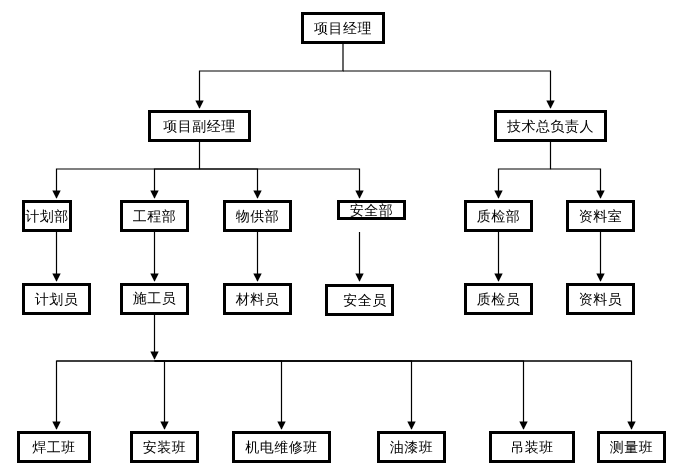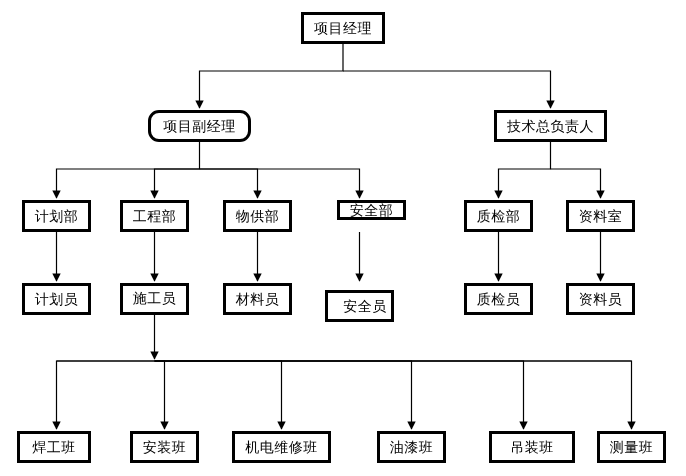--- a/index.html
+++ b/index.html
@@ -78,34 +78,34 @@
       <path d="M 154.5 361 L 523.5 361 L 523.5 429"></path>
       <path d="M 154.5 361 L 631.5 361 L 631.5 429"></path>
     </g>
     <g stroke="#000000" stroke-width="1.2" fill="none">
       <path d="M 56.5 361 L 631.5 361"></path>
     </g>
   </svg>
 
   <div class="node" style="left: 301px; top: 12px; width: 84px; height: 32px;">项目经理</div>
 
-  <div class="node" style="left: 148px; top: 110px; width: 103px; height: 32px; border-radius: 11px;">项目副经理</div>
+  <div class="node" style="left: 148px; top: 110px; width: 103px; height: 32px;">项目副经理</div>
   <div class="node" style="left: 494px; top: 110px; width: 113px; height: 32px;">技术总负责人</div>
 
-  <div class="node" style="left: 22px; top: 200px; width: 69px; height: 32px;">计划部</div>
+  <div class="node" style="left: 22px; top: 200px; width: 50px; height: 32px;">计划部</div>
   <div class="node" style="left: 120px; top: 200px; width: 69px; height: 32px;">工程部</div>
   <div class="node" style="left: 223px; top: 200px; width: 69px; height: 32px;">物供部</div>
   <div class="node" style="left: 309px; top: 200px; width: 69px; height: 20px; margin-left: 28px;">安全部</div>
   <div class="node" style="left: 464px; top: 200px; width: 69px; height: 32px;">质检部</div>
   <div class="node" style="left: 566px; top: 200px; width: 69px; height: 32px;">资料室</div>
 
   <div class="node" style="left: 22px; top: 283px; width: 69px; height: 32px;">计划员</div>
   <div class="node" style="left: 120px; top: 283px; width: 69px; height: 32px; font-family: Liberation Mono, monospace;">施工员</div>
   <div class="node" style="left: 223px; top: 283px; width: 69px; height: 32px;">材料员</div>
-  <div class="node" style="left: 325px; top: 290px; width: 69px; height: 32px; padding-left: 11px;">安全员</div>
+  <div class="node" style="left: 325px; top: 284px; width: 69px; height: 32px; padding-left: 11px;">安全员</div>
   <div class="node" style="left: 464px; top: 283px; width: 69px; height: 32px;">质检员</div>
   <div class="node" style="left: 566px; top: 283px; width: 69px; height: 32px;">资料员</div>
 
   <div class="node" style="left: 17px; top: 431px; width: 74px; height: 32px;">焊工班</div>
   <div class="node" style="left: 130px; top: 431px; width: 69px; height: 32px;">安装班</div>
   <div class="node" style="left: 232px; top: 431px; width: 99px; height: 32px;">机电维修班</div>
   <div class="node" style="left: 377px; top: 431px; width: 69px; height: 32px; text-align: center;">油漆班</div>
   <div class="node" style="left: 489px; top: 431px; width: 86px; height: 32px;">吊装班</div>
   <div class="node" style="left: 597px; top: 431px; width: 69px; height: 32px;">测量班</div>
 

